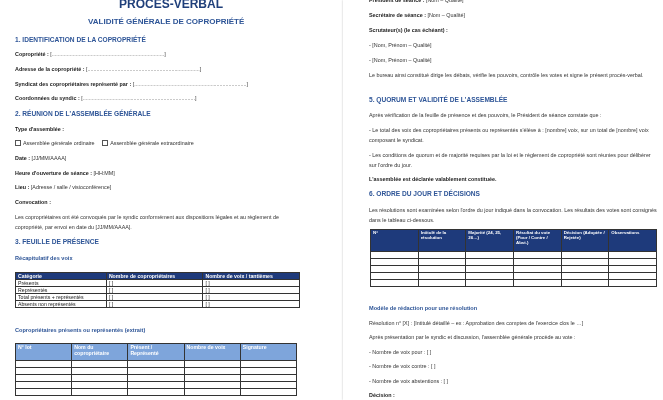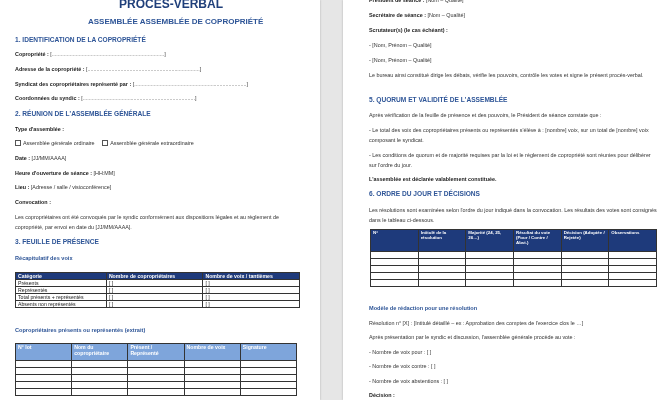--- a/index.html
+++ b/index.html
@@ -8,42 +8,42 @@
     background: #e6e6e6;
     font-family: "Liberation Sans", sans-serif;
     position: relative;
   }
   .page {
     position: absolute; top: 0; background: #ffffff;
     box-shadow: 0 0 2px rgba(0,0,0,0.25);
     overflow: hidden;
     color: #222;
   }
-  #page-left { left: 0; width: 320px; height: 400px; }
+  #page-left { left: 0; width: 320px; height: 400px; padding-left: 40px; }
   #page-right { left: 343px; width: 320px; height: 400px; }
   .abs { position: absolute; white-space: nowrap; }
   .doc-title { font-size: 12px; font-weight: bold; color: #1f3f7a; }
   .doc-subtitle { font-size: 8px; font-weight: bold; color: #2e5597; }
   .h1 { font-size: 6.6px; font-weight: bold; color: #2e5597; }
   .h2 { font-size: 5.6px; font-weight: bold; color: #2e5597; }
   .p { font-size: 5.4px; color: #333; line-height: 9.5px; white-space: normal; }
   .b { font-weight: bold; color: #222; }
   table { border-collapse: collapse; position: absolute; font-size: 5.2px; }
   table td, table th { border: 0.8px solid #333; padding: 0 2px; text-align: left; vertical-align: top; }
   table th { color: #ffffff; font-weight: bold; }
   .t-dark th { background: #1e3a7b; }
   .t-light th { background: #7ea5db; }
   .cb { display: inline-block; width: 4px; height: 4px; border: 0.6px solid #555; margin-right: 2px; vertical-align: -0.5px; }
 </style>
 </head>
 <body>
 
 <div class="page" id="page-left">
   <div class="abs doc-title" style="left:119px; top:-3px;">PROCES-VERBAL</div>
-  <div class="abs doc-subtitle" style="left:88px; top:17px;">ASSEMBLÉE ASSEMBLÉE DE COPROPRIÉTÉ</div>
+  <div class="abs doc-subtitle" style="left:88px; top:17px;">VALIDITÉ GÉNÉRALE DE COPROPRIÉTÉ</div>
 
   <div class="abs h1" style="left:15px; top:36px;">1. IDENTIFICATION DE LA COPROPRIÉTÉ</div>
 
   <div class="abs p" style="left:15px; top:50px;">
     <span class="b">Copropriété :</span><span> [...........................................................................]</span>
   </div>
   <div class="abs p" style="left:15px; top:65px;">
     <span class="b">Adresse de la copropriété :</span><span> [...........................................................................]</span>
   </div>
   <div class="abs p" style="left:15px; top:80px;">

